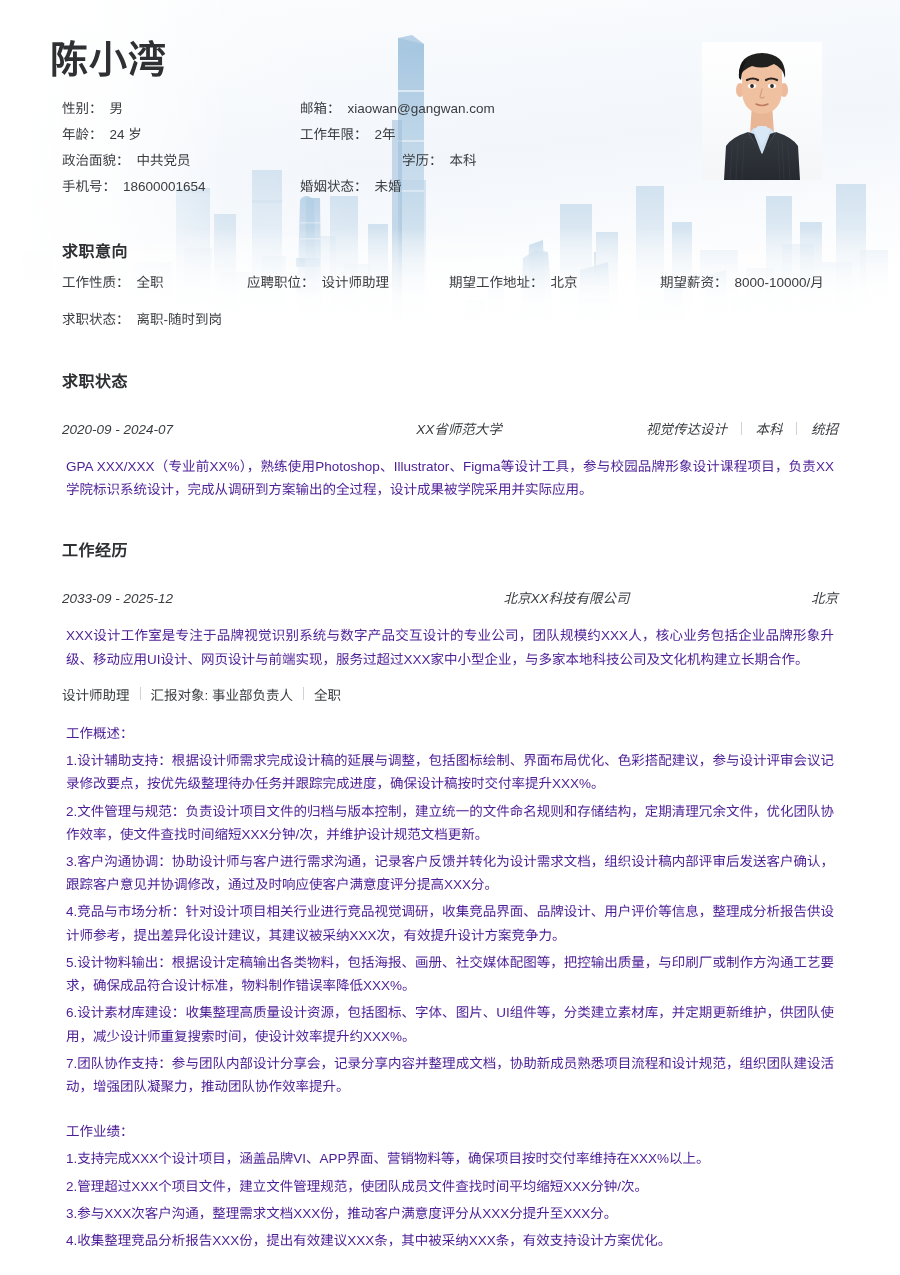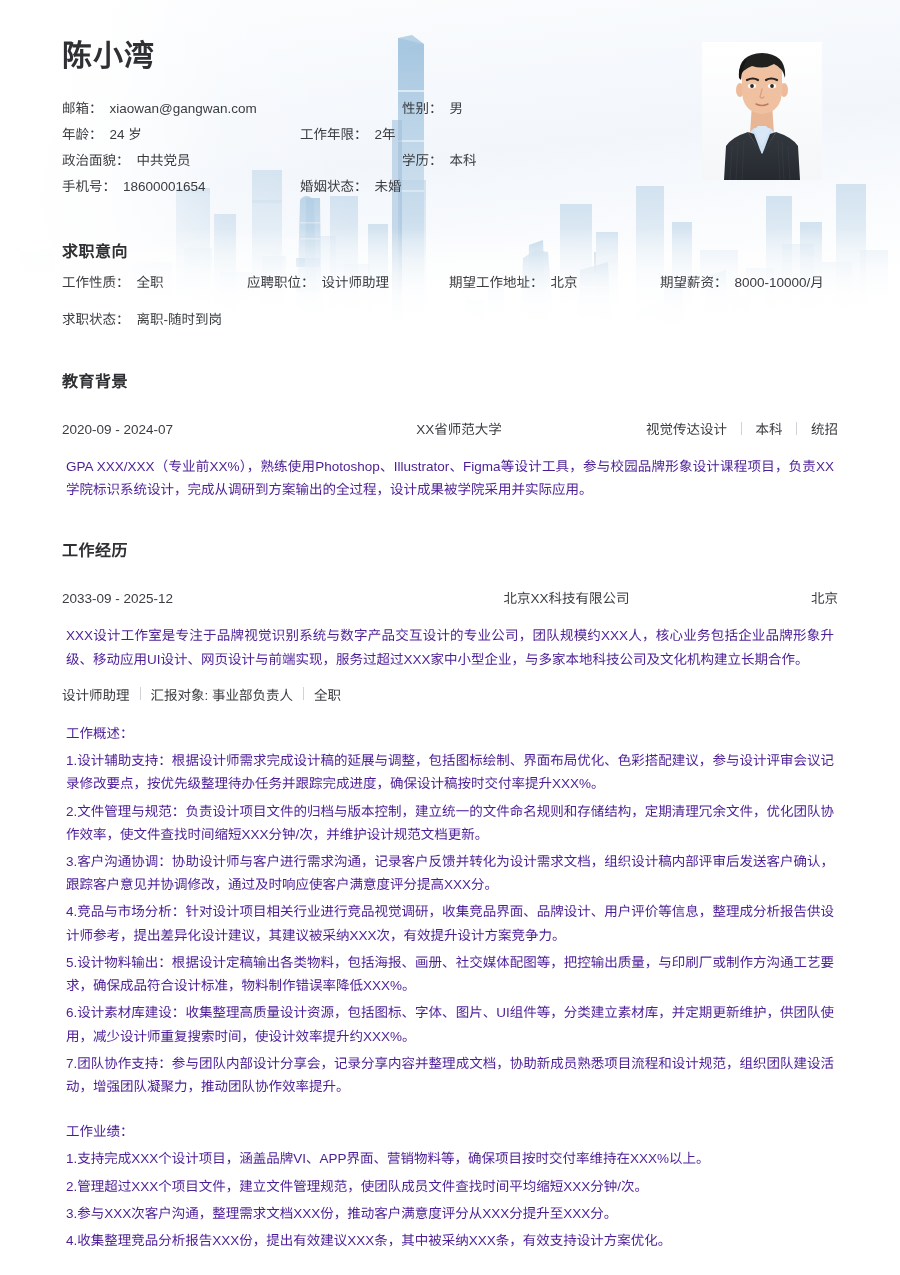--- a/index.html
+++ b/index.html
@@ -38,22 +38,22 @@
     pointer-events: none;
   }
   .header-inner {
     position: relative;
     z-index: 5;
     padding: 0;
   }
 
   .name {
     position: absolute;
-    left: 62px; top: 38px;
-    font-size: 30px;
+    left: 50px; top: 38px;
+    font-size: 38px;
     font-weight: bold;
     color: #2f3033;
     letter-spacing: 1px;
     line-height: 1.2;
   }
 
   
   .pinfo {
     position: absolute;
     left: 62px; top: 94px;
@@ -132,20 +132,21 @@
   .sec-edu   { margin-top: 20px; }
   .sec-work  { margin-top: 36px; }
   .sec-proj  { margin-top: 34px; }
 
   .entry-head {
     display: flex;
     align-items: baseline;
     font-size: 13.5px;
     color: #3a3c40;
     margin-bottom: 17px;
+    font-style: italic;
   }
   .eh-left  { width: 270px; flex: none; }
   .eh-mid   { flex: 1; text-align: left; }
   .eh-right { flex: none; text-align: right; white-space: nowrap; }
 
   .entry-head.edu .eh-mid { text-align: center; padding-right: 60px; }
   .entry-head.work .eh-mid { text-align: center; padding-right: 10px; }
 
   .meta-sep {
     display: inline-block;
@@ -311,27 +312,27 @@
     <rect x="0" y="0" width="360" height="348" fill="url(#leftWash)"></rect>
 
     <rect x="0" y="228" width="900" height="120" fill="url(#fadeOut)"></rect>
   </svg>
 
   <div class="header-inner">
     <div class="name">陈小湾</div>
 
     <div class="pinfo">
       <div class="pinfo-row">
+        <div class="pinfo-cell c1">
+          <span class="pinfo-label">性别：</span>
+          <span class="pinfo-value">男</span>
+        </div>
         <div class="pinfo-cell c2">
           <span class="pinfo-label">邮箱：</span>
           <span class="pinfo-value">xiaowan@gangwan.com</span>
-        </div>
-        <div class="pinfo-cell c1">
-          <span class="pinfo-label">性别：</span>
-          <span class="pinfo-value">男</span>
         </div>
       </div>
       <div class="pinfo-row">
         <div class="pinfo-cell c1">
           <span class="pinfo-label">年龄：</span>
           <span class="pinfo-value">24 岁</span>
         </div>
         <div class="pinfo-cell c2">
           <span class="pinfo-label">工作年限：</span>
           <span class="pinfo-value">2年</span>
@@ -447,21 +448,21 @@
       </div>
     </div>
   </div>
 
   <div class="header-fade"></div>
 </div>
 
 <div class="content">
 
   <div class="section sec-edu">
-    <div class="section-title">教育背景</div>
+    <div class="section-title">求职状态</div>
 
     <div class="entry-head edu">
       <div class="eh-left">2020-09 - 2024-07</div>
       <div class="eh-mid">XX省师范大学</div>
       <div class="eh-right">
         <span>视觉传达设计</span>
         <span class="meta-sep"></span>
         <span>本科</span>
         <span class="meta-sep"></span>
         <span>统招</span>

